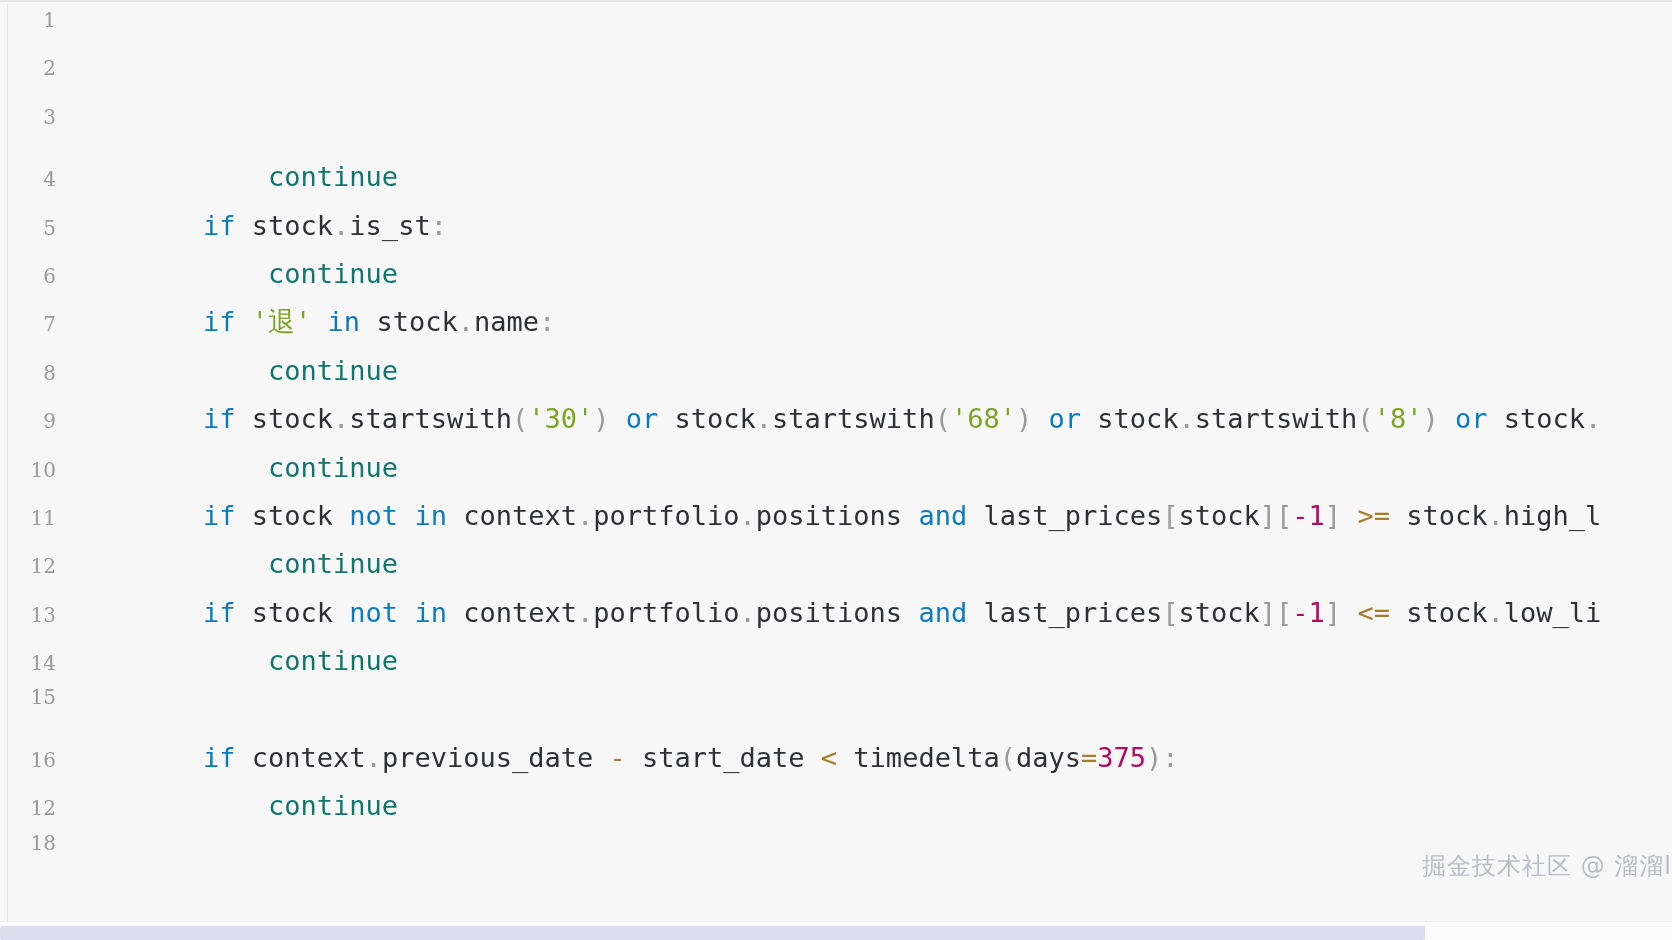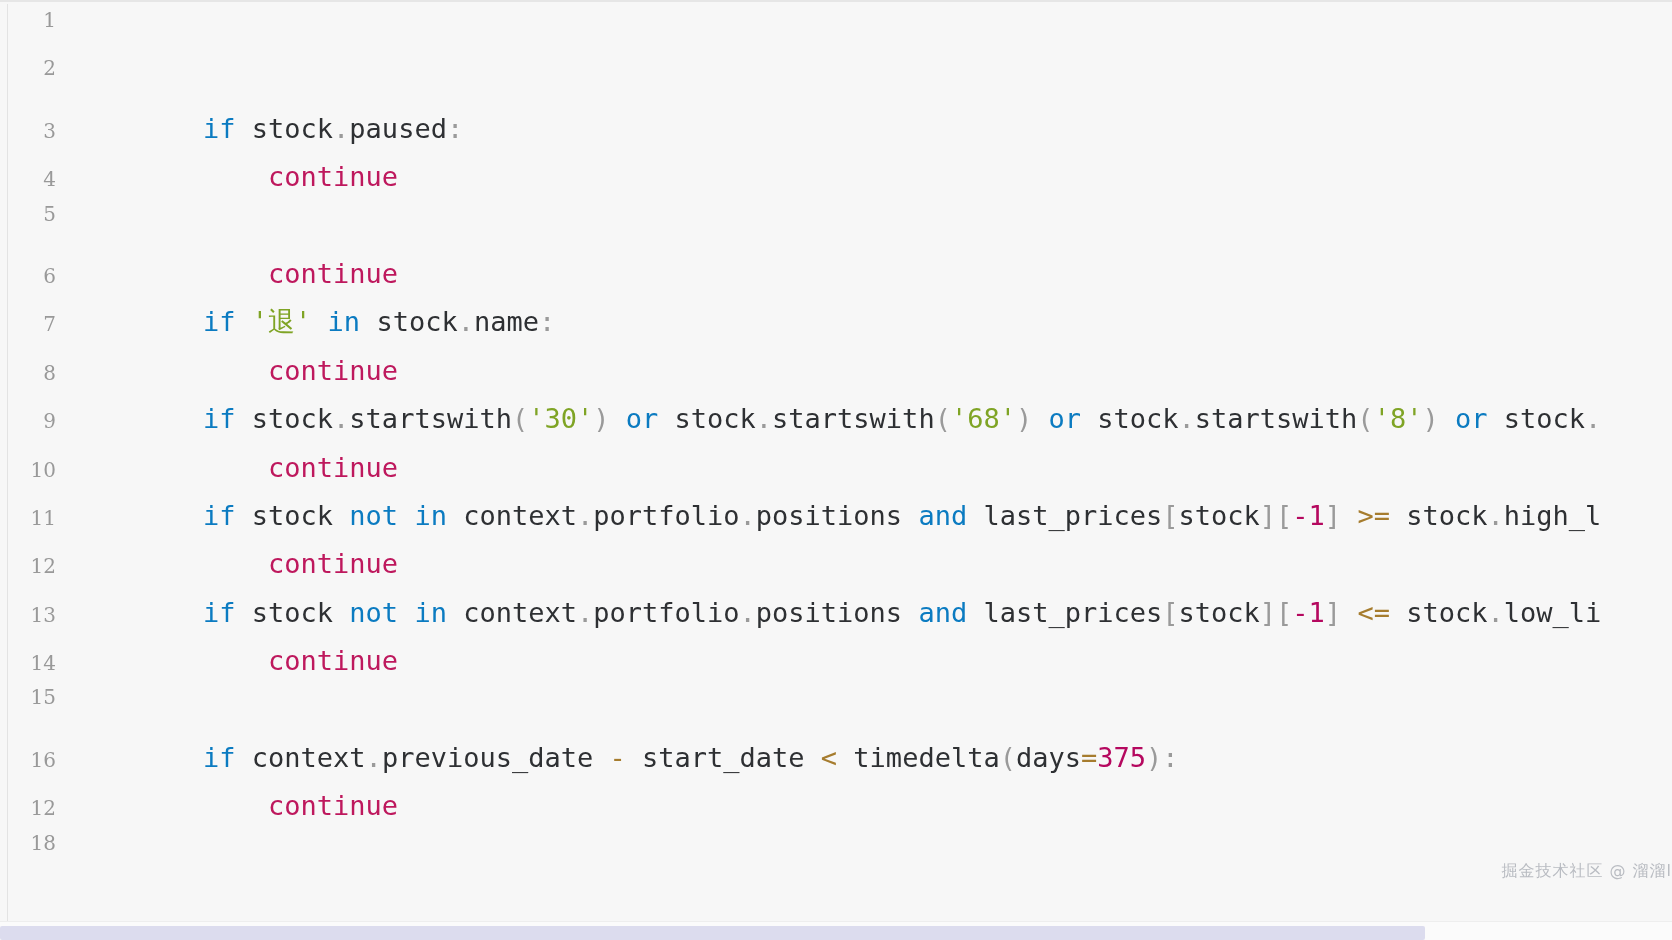--- a/index.html
+++ b/index.html
@@ -73,34 +73,34 @@
     padding-left: 82px;
     font-size: 27px;
     line-height: 48.4px;
     color: #2e3033;
     font-family: "DejaVu Sans Mono", "Liberation Mono", monospace;
     letter-spacing: 0px;
   }
 
   
   .t-kw   { color: #0b7bc1; }            
-  .t-ctl  { color: #be185d; text-align: center; }            
+  .t-ctl  { color: #0f766e; text-align: center; }            
   .t-str  { color: #7fa425; }            
   .t-num  { color: #b5085f; }            
   .t-op   { color: #a67c2e; }            
   .t-punc { color: #9a9a9a; }            
   .t-name { color: #2e3033; }
 
   
   .watermark {
     position: absolute;
     right: 0px;
     bottom: 58px;
     font-family: "DejaVu Sans", "Liberation Sans", sans-serif;
-    font-size: 16px;
+    font-size: 24px;
     color: #b9bcc2;
     white-space: nowrap;
     letter-spacing: 1px;
     user-select: none;
   }
 
   
   .hscroll-track {
     position: absolute;
     left: 0;
@@ -133,30 +133,30 @@
       <div class="line">
         <span class="ln">1</span>
       </div>
 
       <div class="line">
         <span class="ln">2</span>
       </div>
 
       <div class="line">
         <span class="ln">3</span>
-        <span class="lc">    <span class="t-kw">if</span> <span class="t-name">stock</span><span class="t-punc">.</span><span class="t-name">paused</span><span class="t-punc">:</span></span>
       </div>
 
       <div class="line">
         <span class="ln">4</span>
         <span class="lc">        <span class="t-ctl">continue</span></span>
       </div>
 
       <div class="line">
         <span class="ln">5</span>
+        <span class="lc">    <span class="t-kw">if</span> <span class="t-name">stock</span><span class="t-punc">.</span><span class="t-name">is_st</span><span class="t-punc">:</span></span>
       </div>
 
       <div class="line">
         <span class="ln">6</span>
         <span class="lc">        <span class="t-ctl">continue</span></span>
       </div>
 
       <div class="line">
         <span class="ln">7</span>
         <span class="lc">    <span class="t-kw">if</span> <span class="t-str">'退'</span> <span class="t-kw">in</span> <span class="t-name">stock</span><span class="t-punc">.</span><span class="t-name">name</span><span class="t-punc">:</span></span>

